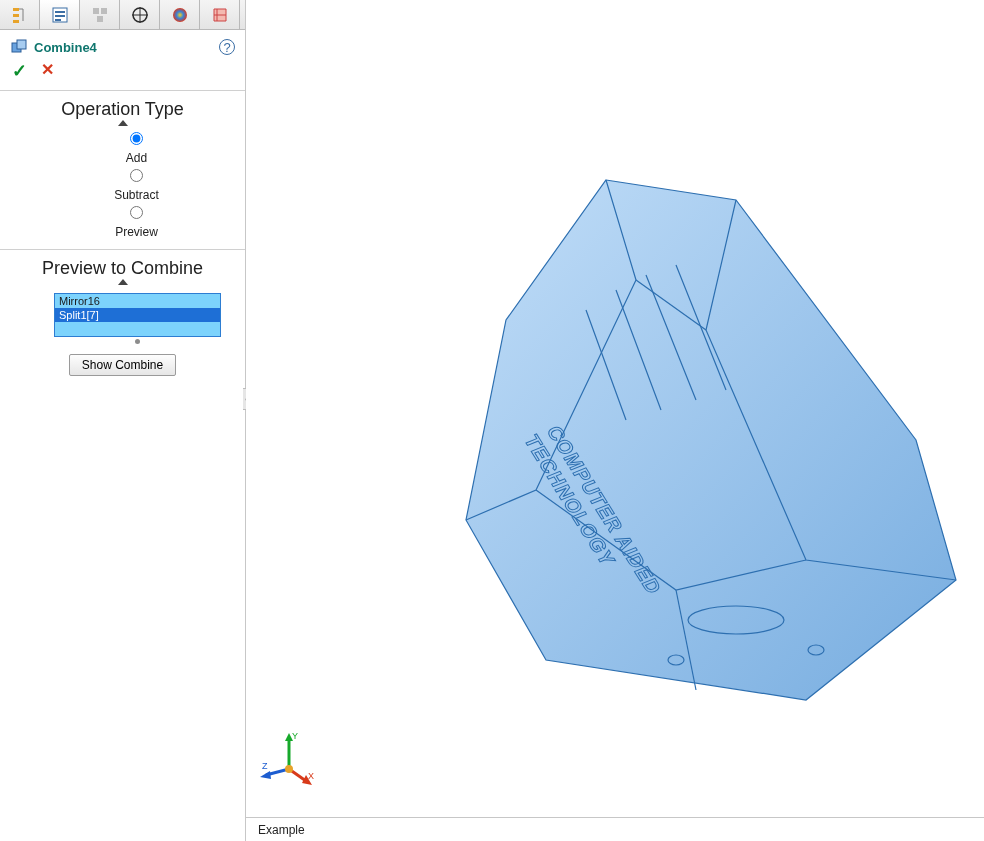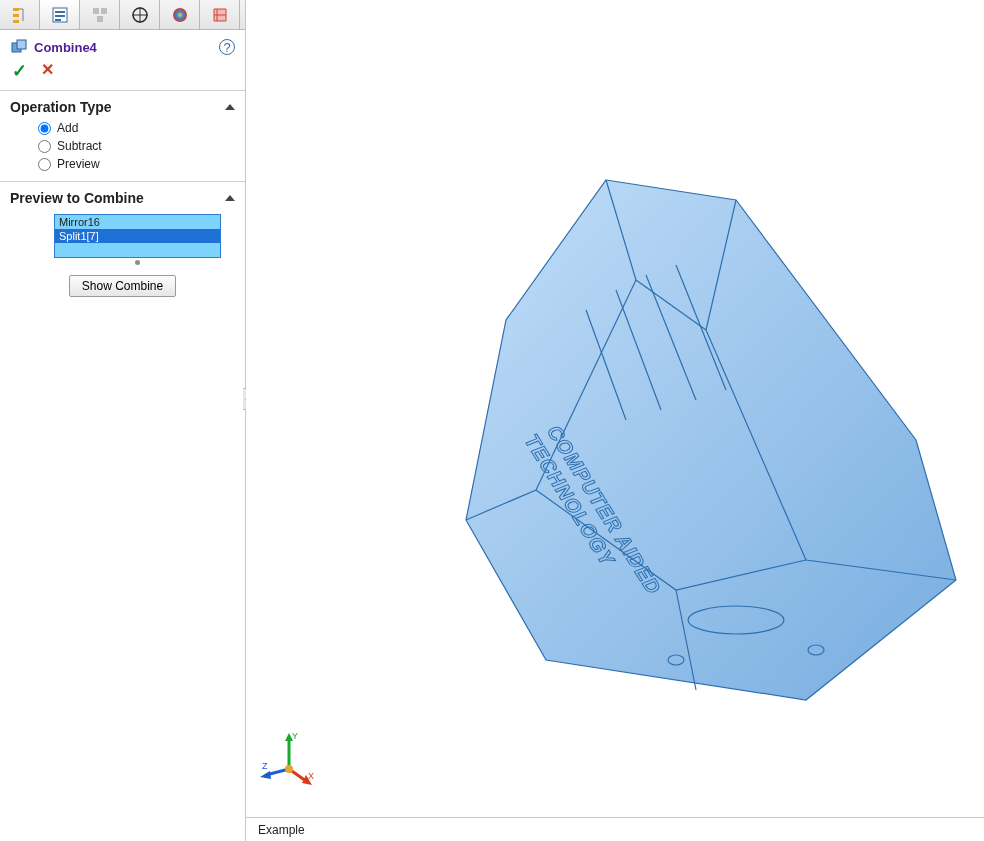--- a/index.html
+++ b/index.html
@@ -7,31 +7,31 @@
     .app { display: flex; height: 100%; width: 100%; }
 
     
     .panel { width: 246px; background: #fff; border-right: 1px solid #c7c7c7; display: flex; flex-direction: column; }
     .tabbar { display: flex; height: 30px; background: linear-gradient(#f4f4f4,#e4e4e4); border-bottom: 1px solid #b9b9b9; }
     .tabbar .tab { width: 40px; display: flex; align-items: center; justify-content: center; border-right: 1px solid #b9b9b9; cursor: pointer; }
     .tabbar .tab.active { background: linear-gradient(#fff,#eaeaea); }
     .tab svg { display: block; }
 
     .title-row { display: flex; align-items: center; padding: 8px 10px 4px 10px; }
-    .title-row .featname { font-size: 13px; font-weight: 600; color: #4c1d95; margin-left: 6px; }
+    .title-row .featname { font-size: 13px; font-weight: 600; color: #0f766e; margin-left: 6px; }
     .title-row .help { margin-left: auto; font-size: 13px; color: #3b6ea5; border: 1px solid #3b6ea5; border-radius: 50%; width: 16px; height: 16px; display:flex;align-items:center;justify-content:center; }
     .okrow { display: flex; gap: 14px; padding: 0 12px 8px 12px; }
     .okrow .ok { color: #0c8f2d; font-size: 18px; font-weight: bold; }
     .okrow .cancel { color: #d63a1f; font-size: 16px; font-weight: bold; }
     .sep { height: 1px; background: #d0d0d0; margin: 0; }
 
     .section { padding: 8px 10px; }
-    .section .hdr { display:flex; align-items:center; justify-content:space-between; font-size:14px; font-weight:700; color:#222; padding-bottom:4px; }
+    .section .hdr { display:flex; align-items:center; justify-content:space-between; font-size:18px; font-weight:400; color:#222; padding-bottom:4px;flex-direction:column; }
     .section .hdr .caret { width:0;height:0;border-left:5px solid transparent;border-right:5px solid transparent;border-bottom:6px solid #444; }
-    .radio-row { display:flex; align-items:center; gap:6px; font-size:12px; color:#222; padding:2px 0 2px 28px; }
+    .radio-row { display:flex; align-items:center; gap:6px; font-size:12px; color:#222; padding:2px 0 2px 28px;flex-direction:column; }
     .radio-row input { margin:0; }
 
     .bodies-box { margin: 4px 14px 0 44px; }
     .bodies-list { border:1px solid #2d7dd2; background:#7dd3fc; font-size:11px; }
     .bodies-list .item { padding:1px 4px; color:#1a1a1a; }
     .bodies-list .item.sel { background:#1e6fd6; color:#fff; }
     .bodies-list .item.empty { height:14px; }
     .resize-dot { width:5px;height:5px;border-radius:50%;background:#8c8c8c;margin:2px auto; }
     .preview-btn { display:block; margin:10px auto 0 auto; padding:3px 12px; font-size:12px; background:linear-gradient(#fdfdfd,#e6e6e6); border:1px solid #9a9a9a; border-radius:2px; }
 

